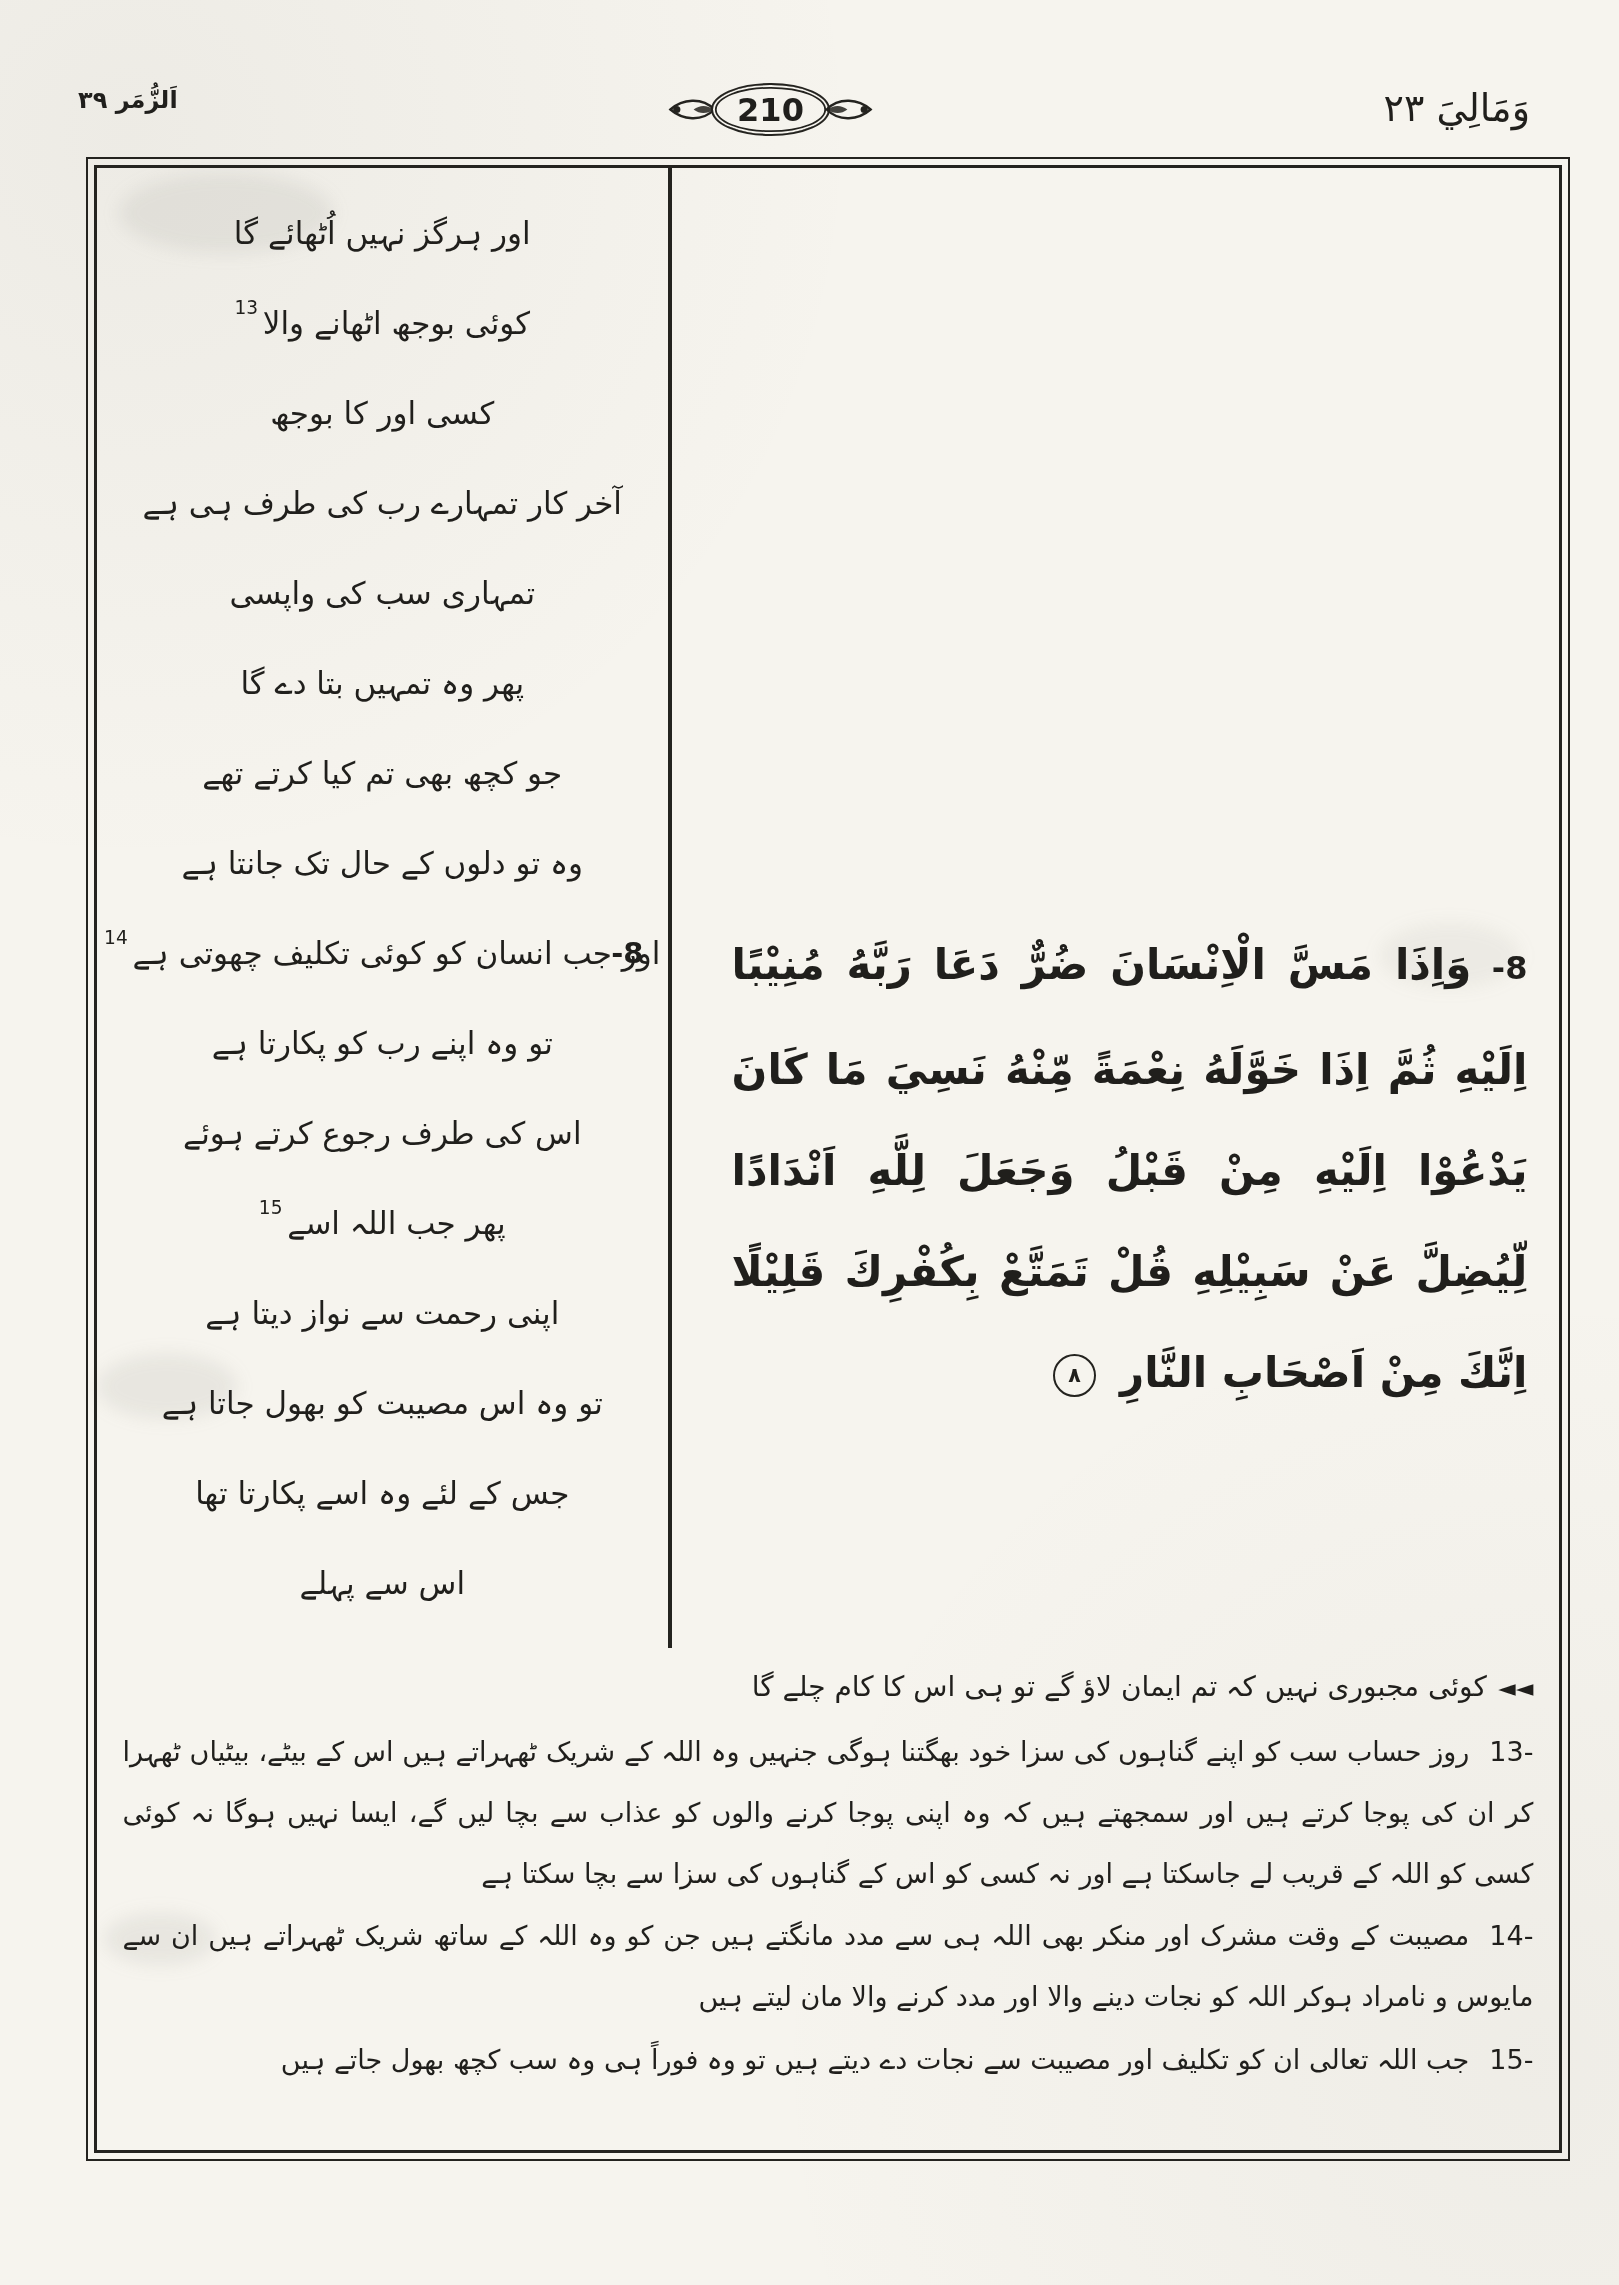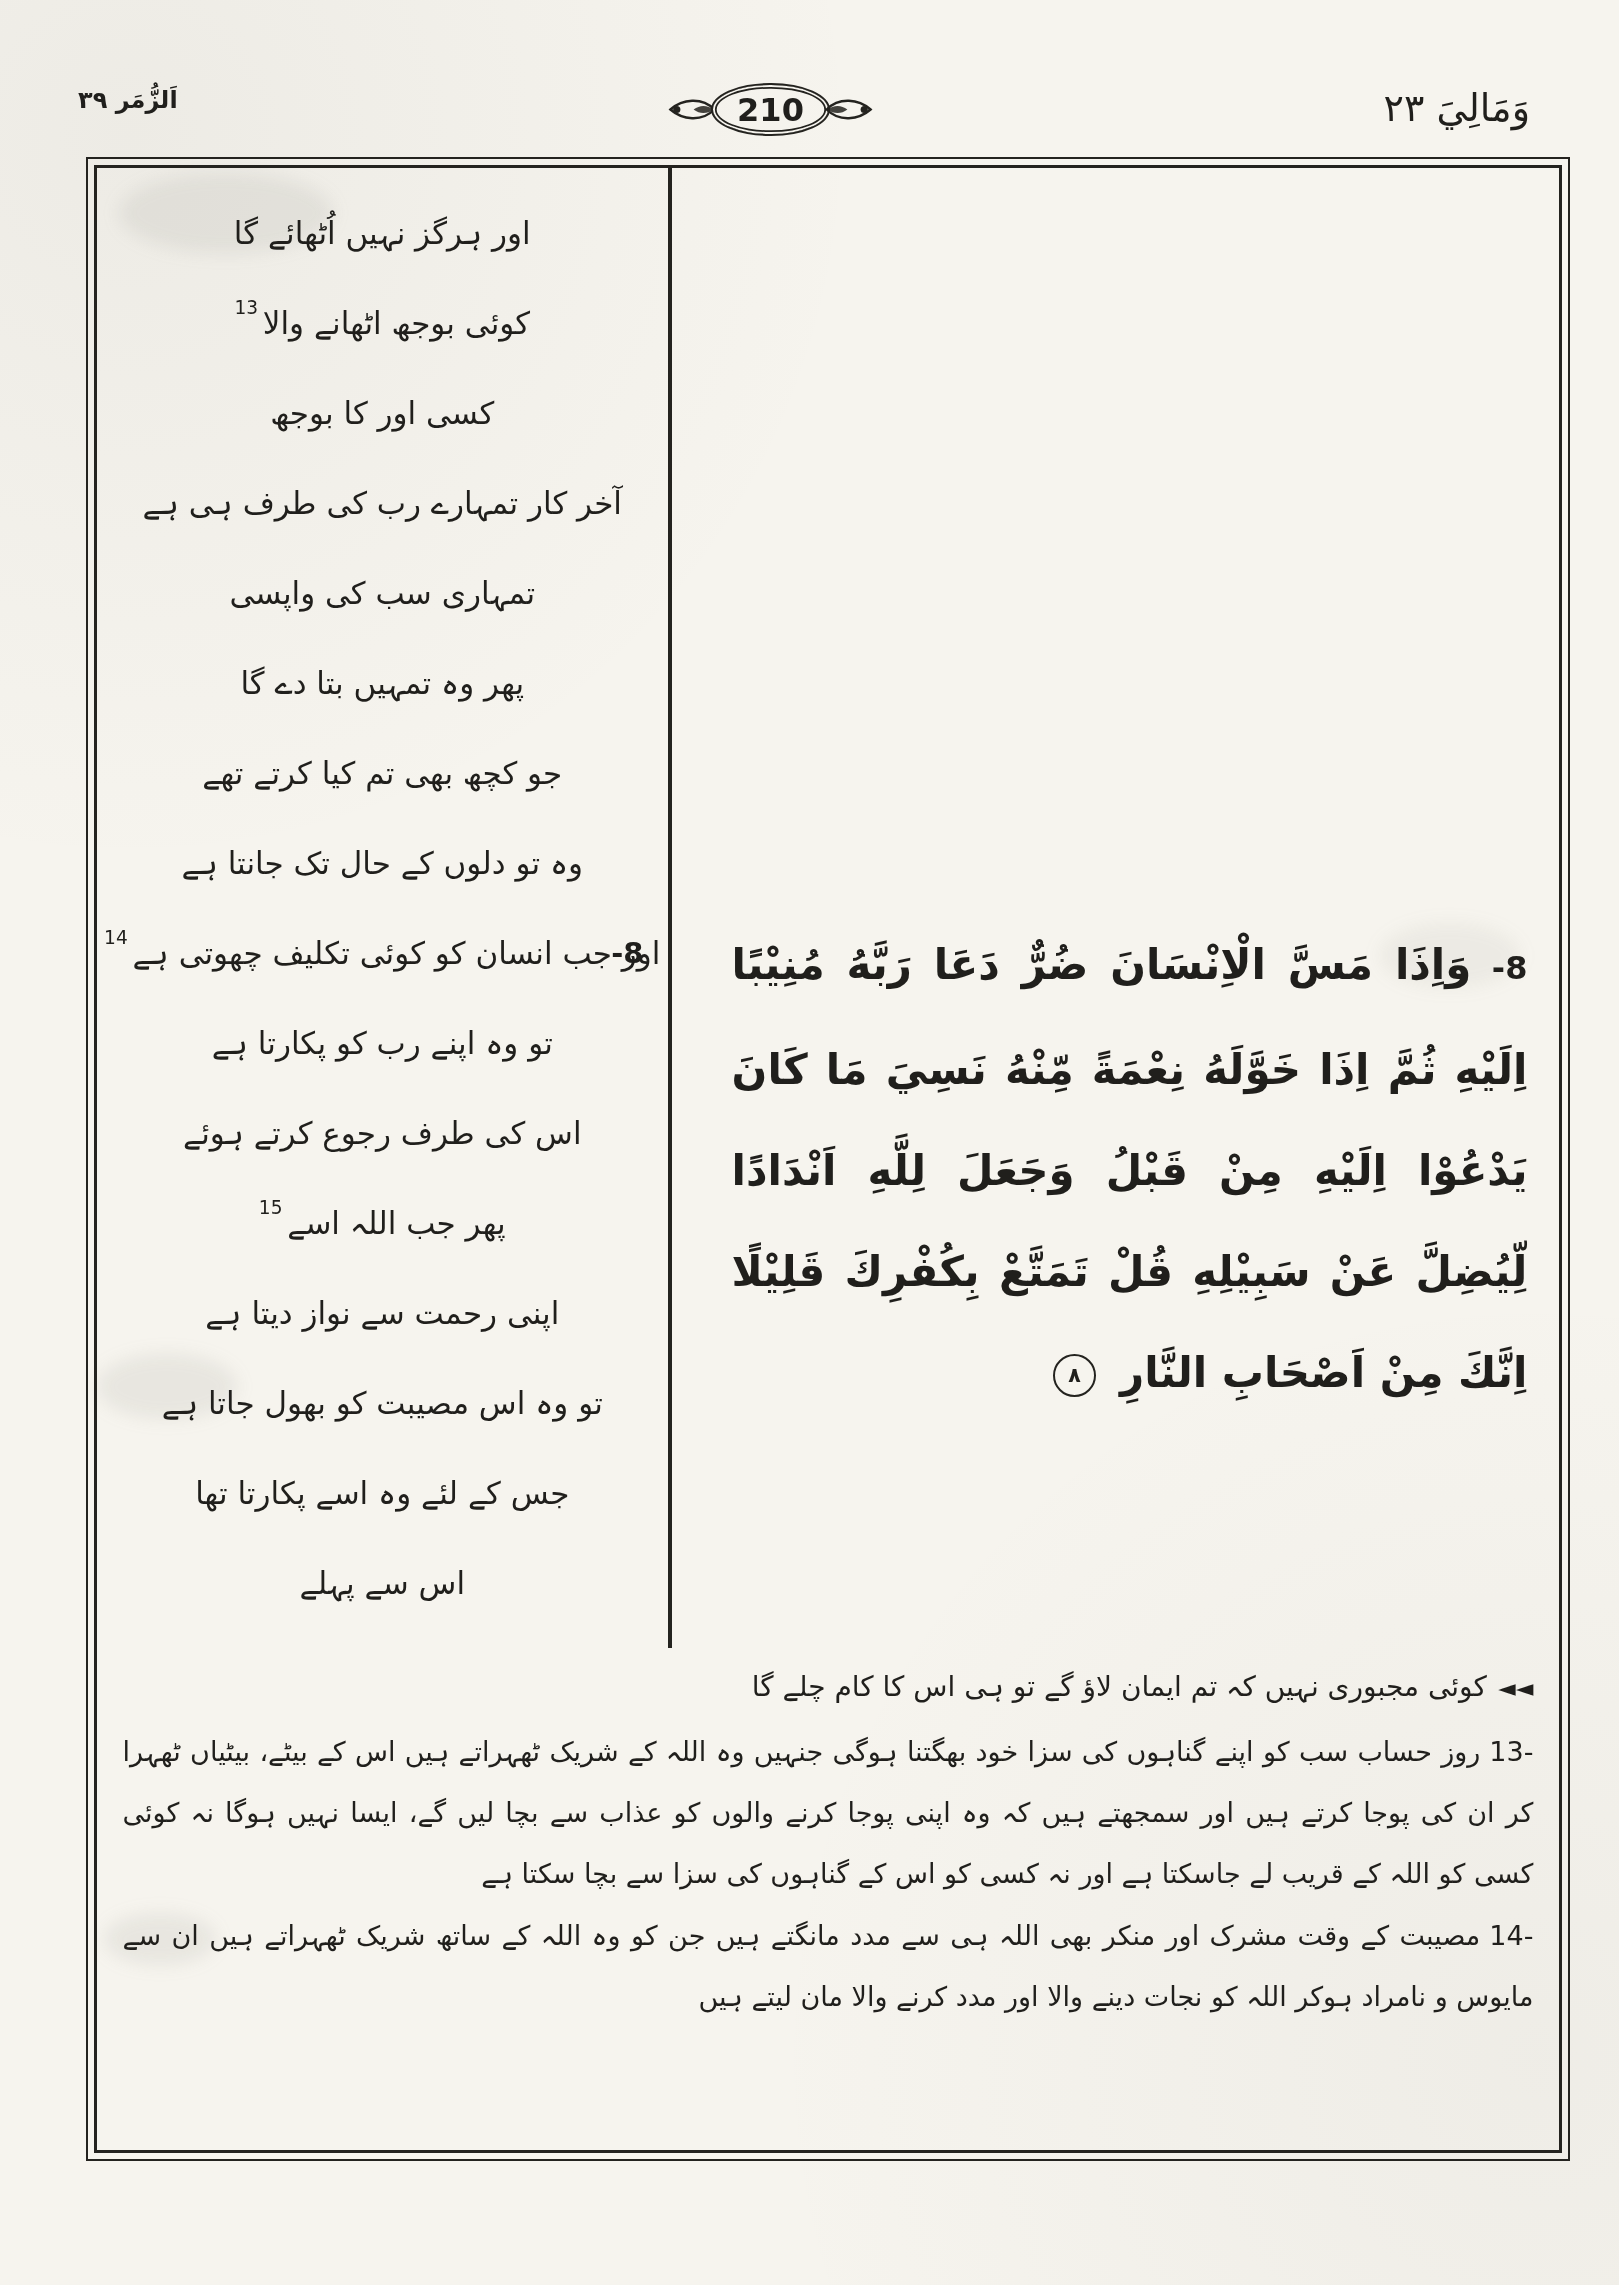--- a/index.html
+++ b/index.html
@@ -65,21 +65,21 @@
                  border-radius:50%; align-items:center; justify-content:center;
                  vertical-align:middle; margin-right:9.3px; }
   .ayah-circle span { font-size:20.5px; font-weight:bold; line-height:1; }
 
   
   .footnotes { flex:1 1 auto; box-sizing:border-box; padding:13px 26px 7.5px 26px;
                direction:rtl; font-size:27px; }
   .fn-intro { text-align:right; font-size:28px; margin:0 0 9.3px 0; line-height:45px; }
   .arrows { margin-left:11.2px; font-size:23px; letter-spacing:-2.8px; }
   .fn-item { margin:0 0 1.9px 0; text-align:justify; line-height:61px; }
-  .fn-marker { direction:ltr; unicode-bidi:embed; margin-left:9px; }
+  .fn-marker { direction:ltr; unicode-bidi:embed; margin-left:20px; }
 </style>
 </head>
 <body>
 
 <div class="page">
 
   <div class="smudge s1"></div>
   <div class="smudge s2"></div>
   <div class="smudge s3"></div>
   <div class="smudge s4"></div>
@@ -182,19 +182,22 @@
       <div class="footnotes">
         <p class="fn-intro">
           <span class="arrows">◄◄</span><span>کوئی مجبوری نہیں کہ تم ایمان لاؤ گے تو ہی اس کا کام چلے گا</span>
         </p>
         <p class="fn-item">
           <span class="fn-marker">13-</span><span>روز حساب سب کو اپنے گناہوں کی سزا خود بھگتنا ہوگی جنہیں وہ اللہ کے شریک ٹھہراتے ہیں اس کے بیٹے، بیٹیاں ٹھہرا کر ان کی پوجا کرتے ہیں اور سمجھتے ہیں کہ وہ اپنی پوجا کرنے والوں کو عذاب سے بچا لیں گے، ایسا نہیں ہوگا نہ کوئی کسی کو اللہ کے قریب لے جاسکتا ہے اور نہ کسی کو اس کے گناہوں کی سزا سے بچا سکتا ہے</span>
         </p>
         <p class="fn-item">
           <span class="fn-marker">14-</span><span>مصیبت کے وقت مشرک اور منکر بھی اللہ ہی سے مدد مانگتے ہیں جن کو وہ اللہ کے ساتھ شریک ٹھہراتے ہیں ان سے مایوس و نامراد ہوکر اللہ کو نجات دینے والا اور مدد کرنے والا مان لیتے ہیں</span>
         </p>
+        <p class="fn-item">
+          <span class="fn-marker">15-</span><span>جب اللہ تعالی ان کو تکلیف اور مصیبت سے نجات دے دیتے ہیں تو وہ فوراً ہی وہ سب کچھ بھول جاتے ہیں</span>
+        </p>
       </div>
 
     </div>
   </div>
 
 </div>
 
 
 </body></html>

